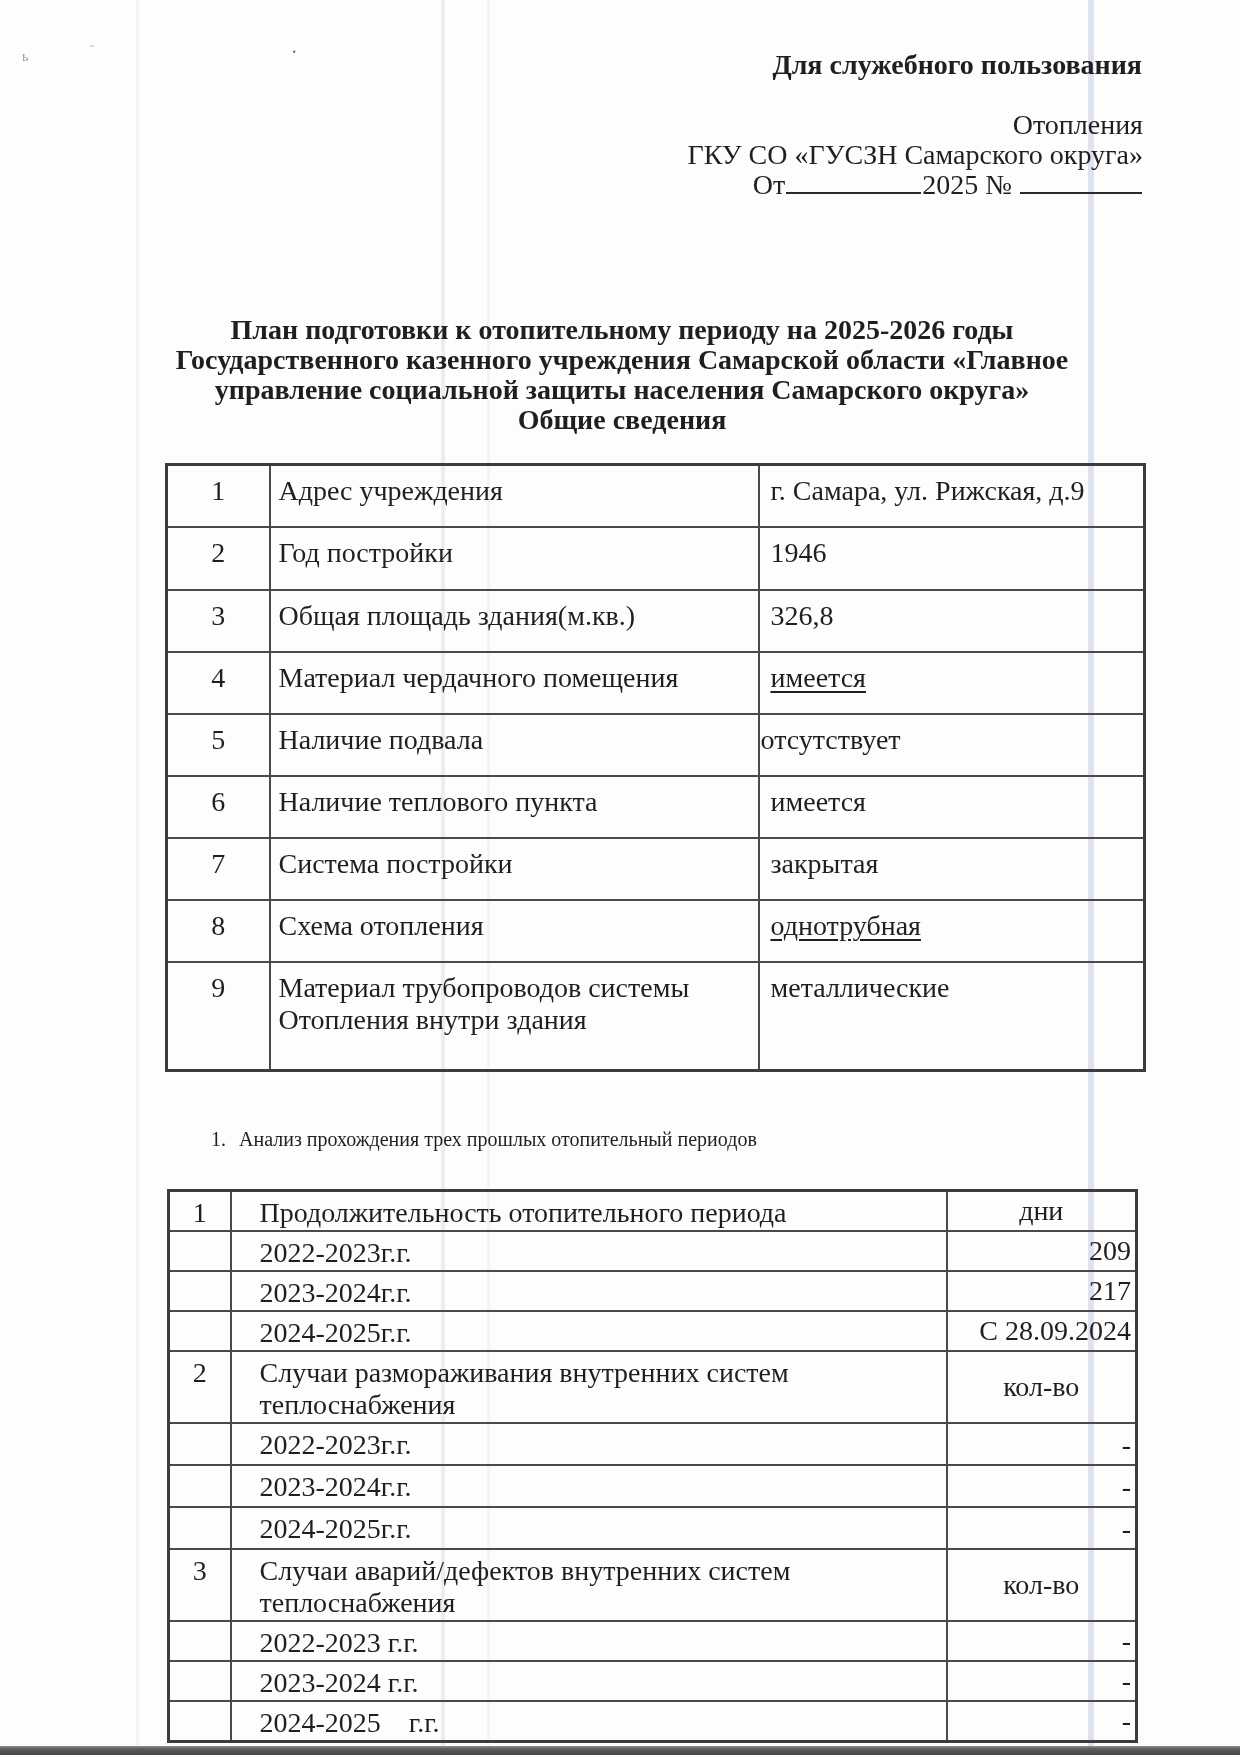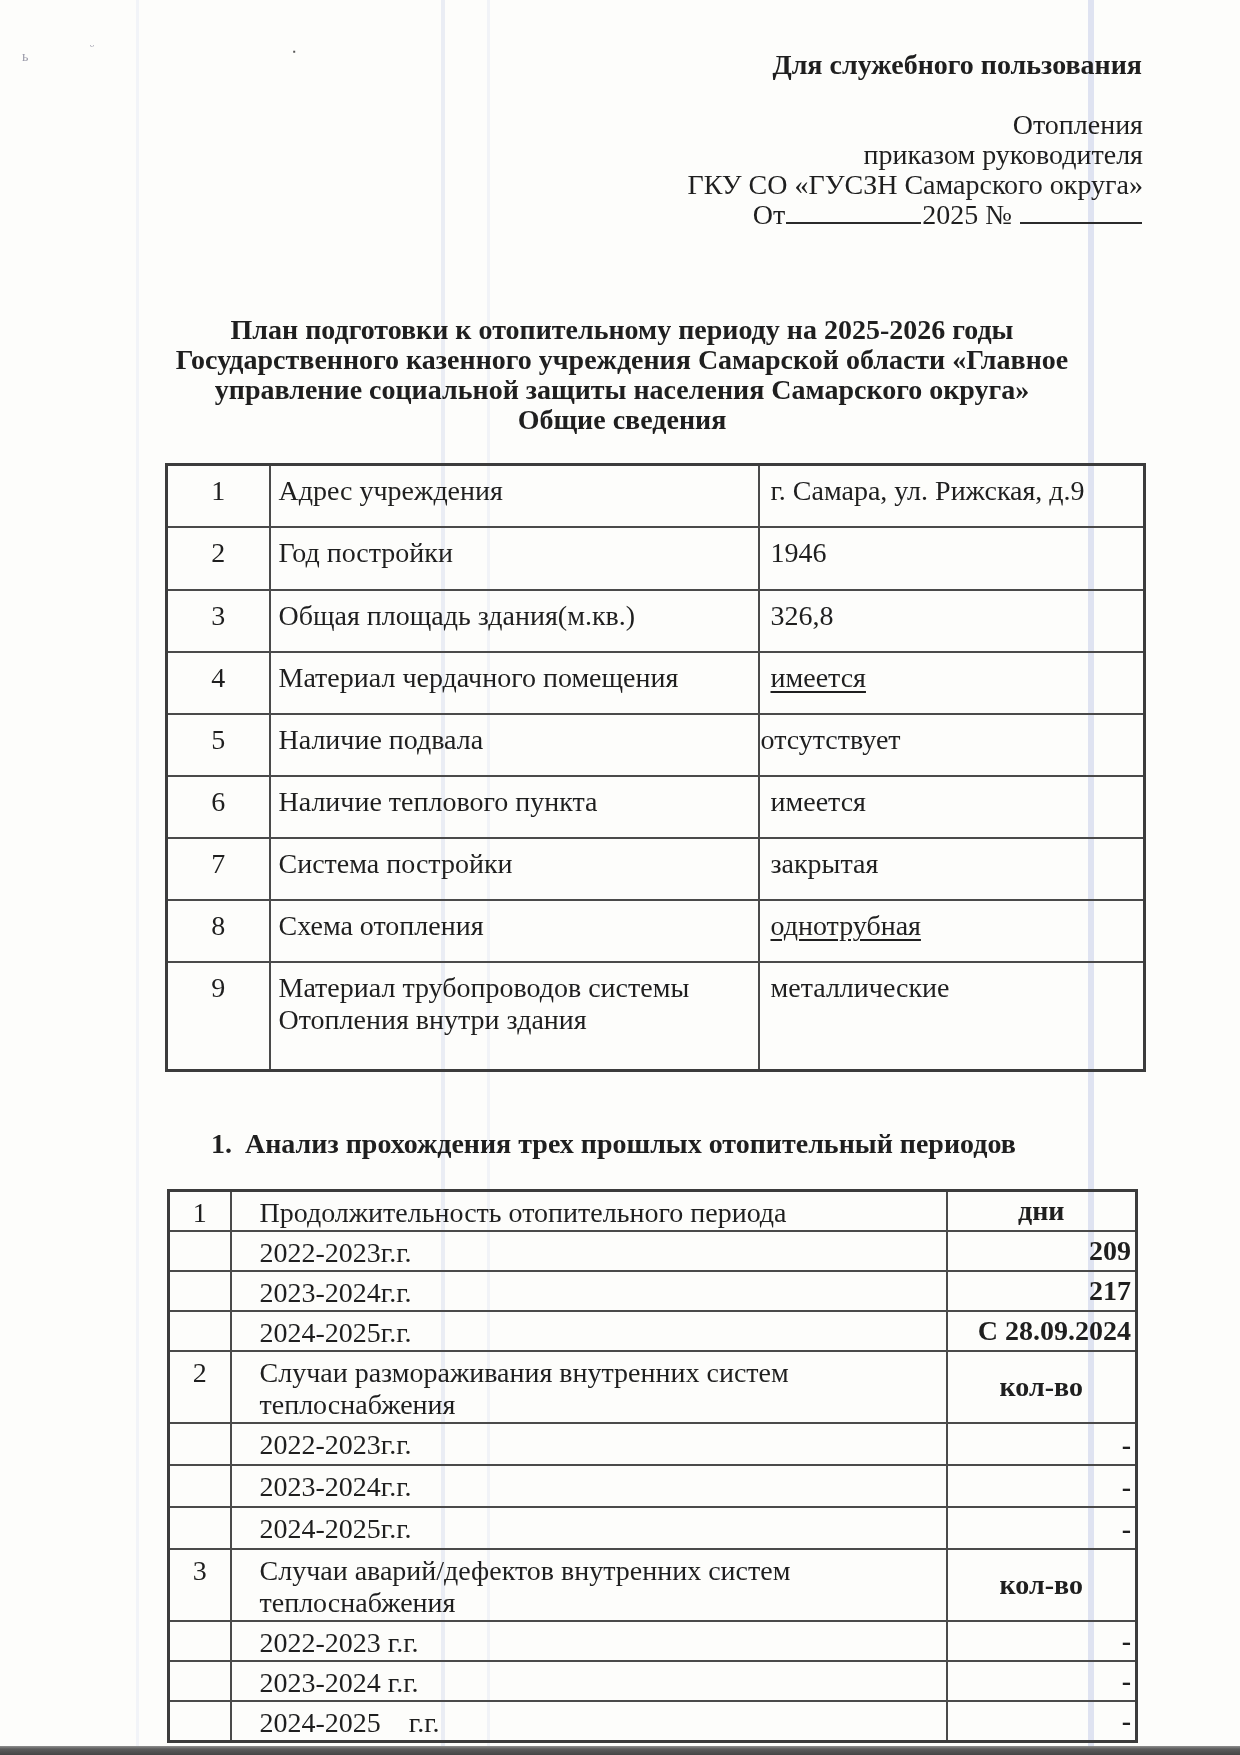--- a/index.html
+++ b/index.html
@@ -52,53 +52,52 @@
   }
   .t1 td{vertical-align:top;padding-top:9px;}
   .t1 .num{text-align:center;}
   .t1 .lbl{padding-left:8px;line-height:32px;}
   .t1 .val{padding-left:11px;}
   .t1 .val.flush{padding-left:1px;}
   .und{text-decoration:underline;text-decoration-thickness:2px;text-underline-offset:4px;}
 
   .sec-heading{
     position:absolute;top:1128px;left:211px;
-    font-size:28px;font-weight:bold;white-space:nowrap;
+    font-size:20px;font-weight:normal;white-space:nowrap;
   }
   .sec-heading .ht{margin-left:13px;}
 
   .t2{
     top:1189px;left:167px;width:968px;height:475px;
     border:3px solid #3c3c3c;font-size:28px;
   }
   .t2 td{vertical-align:top;padding-top:5px;}
   .t2 .num{text-align:center;}
   .t2 .lbl{padding-left:28px;white-space:pre-wrap;}
-  .t2 .val{text-align:center;padding:0 4px;font-weight:bold;}
+  .t2 .val{text-align:center;padding:0 4px;}
   .t2 .val.vb{vertical-align:bottom;padding-bottom:3px;text-align:right;}
   .t2 .val.vc{vertical-align:middle;padding-top:0;}
 </style>
 </head>
 <body>
 
 <div class="page">
 
   <div class="streak s1"></div>
   <div class="streak s2"></div>
   <div class="streak s3"></div>
   <div class="streak s4"></div>
   <div class="speck" style="left:22px;top:50px;">ь</div>
   <div class="speck" style="left:90px;top:40px;">ᵕ</div>
   <div class="speck" style="left:293px;top:48px;font-size:8px;color:#555;">▪</div>
 
   <div class="classification">Для служебного пользования</div>
 
   <div class="approval">
     <div>Отопления</div>
-    <div>приказом руководителя</div>
     <div>ГКУ СО «ГУСЗН Самарского округа»</div>
     <div><span>От</span><span class="uline w1"></span><span>2025</span> <span>№</span> <span class="uline w2"></span></div>
   </div>
 
   <div class="doc-title">
     <div>План подготовки к отопительному периоду на 2025-2026 годы</div>
     <div>Государственного казенного учреждения Самарской области «Главное</div>
     <div>управление социальной защиты населения Самарского округа»</div>
     <div>Общие сведения</div>
   </div>

